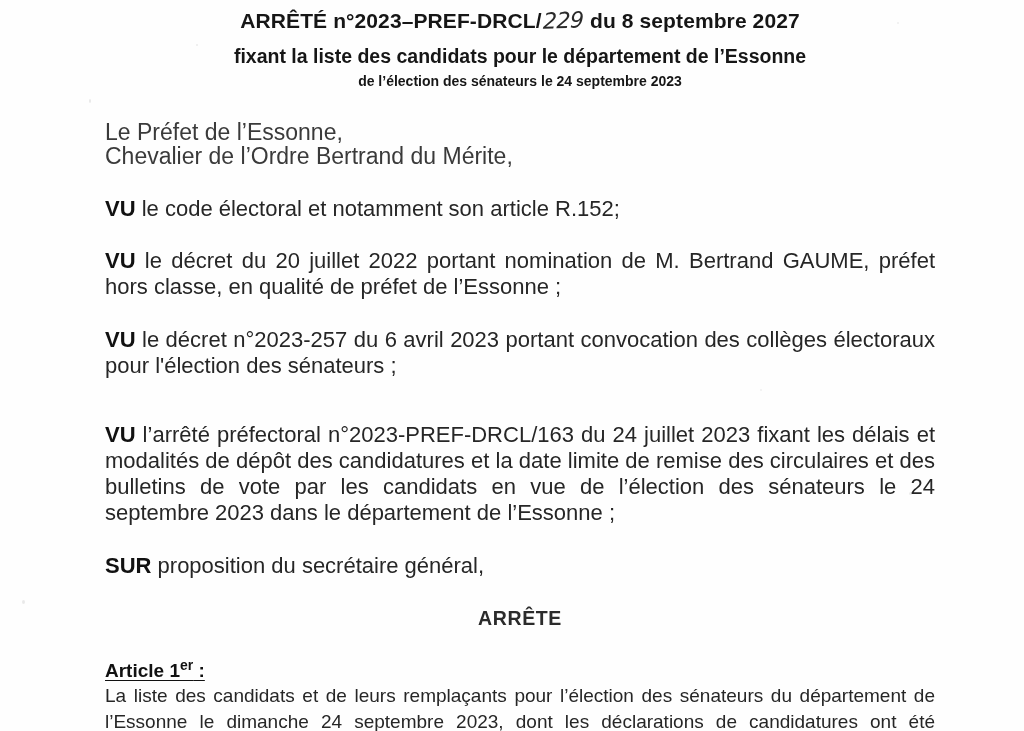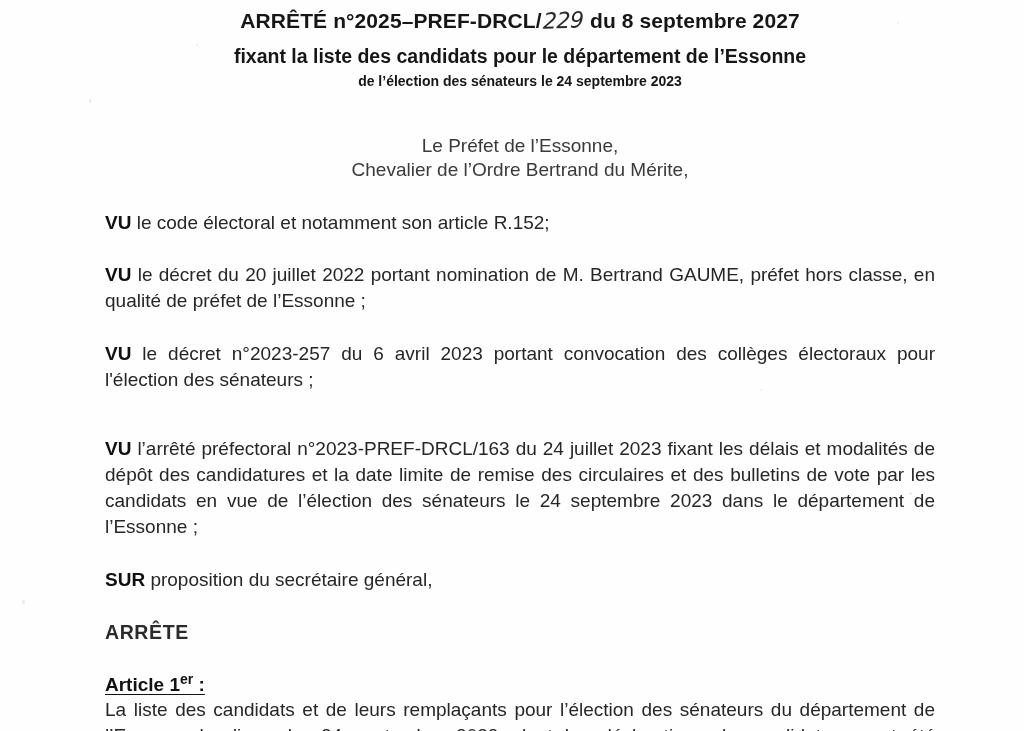--- a/index.html
+++ b/index.html
@@ -70,51 +70,50 @@
     margin-top: 11px;
   }
 
   .title-line-3 {
     font-size: 14px;
     line-height: 25px;
   }
 
   
   .preamble {
-    text-align: center;
     font-weight: 400;
-    font-size: 19px;
+    font-size: 23px;
     line-height: 24px;
     color: #3a3a3a;
-    margin-top: 40px;
+    margin-top: 26px;
   }
 
   
   .clause {
     text-align: justify;
     text-justify: inter-word;
-    font-size: 19px;
+    font-size: 22px;
     line-height: 26px;
     color: #262626;
   }
 
   .clause .kw {
     font-weight: bold;
     color: #111111;
   }
 
   .clause-1 { margin-top: 28px; }
   .clause-2 { margin-top: 26px; }
   .clause-3 { margin-top: 27px; }
   .clause-4 { margin-top: 43px; }
   .clause-sur { margin-top: 27px; }
 
   
   .arrete {
-    text-align: left;
+    text-align: center;
     font-weight: bold;
     font-size: 19.5px;
     letter-spacing: 0.6px;
     margin-top: 28px;
     color: #2b2b2b;
   }
 
   
   .article-heading {
     margin-top: 30px;
@@ -152,21 +151,21 @@
   <div class="speckle" style="left:196px; top:44px; width:2px; height:2px; opacity:.25;"></div>
   <div class="speckle" style="left:897px; top:22px; width:2px; height:2px; opacity:.22;"></div>
   <div class="speckle" style="left:909px; top:492px; width:3px; height:3px; opacity:.26;"></div>
   <div class="speckle" style="left:22px; top:600px; width:3px; height:4px; opacity:.30;"></div>
   <div class="speckle" style="left:690px; top:717px; width:2px; height:2px; opacity:.22;"></div>
   <div class="speckle" style="left:760px; top:389px; width:2px; height:2px; opacity:.20;"></div>
 
   <div class="content">
 
     <div class="title-block">
-      <div class="title-line-1"><span>ARRÊTÉ n°2025–PREF-DRCL/</span><span class="handwritten">229</span><span> du 8 septembre 2027</span></div>
+      <div class="title-line-1"><span>ARRÊTÉ n°2023–PREF-DRCL/</span><span class="handwritten">229</span><span> du 8 septembre 2027</span></div>
       <div class="title-line-2">fixant la liste des candidats pour le département de l’Essonne</div>
       <div class="title-line-3">de l’élection des sénateurs le 24 septembre 2023</div>
     </div>
 
     <div class="preamble">
       <div>Le Préfet de l’Essonne,</div>
       <div>Chevalier de l’Ordre Bertrand du Mérite,</div>
     </div>
 
     <p class="clause clause-1"><span class="kw">VU</span><span> le code électoral et notamment son article R.152;</span></p>

